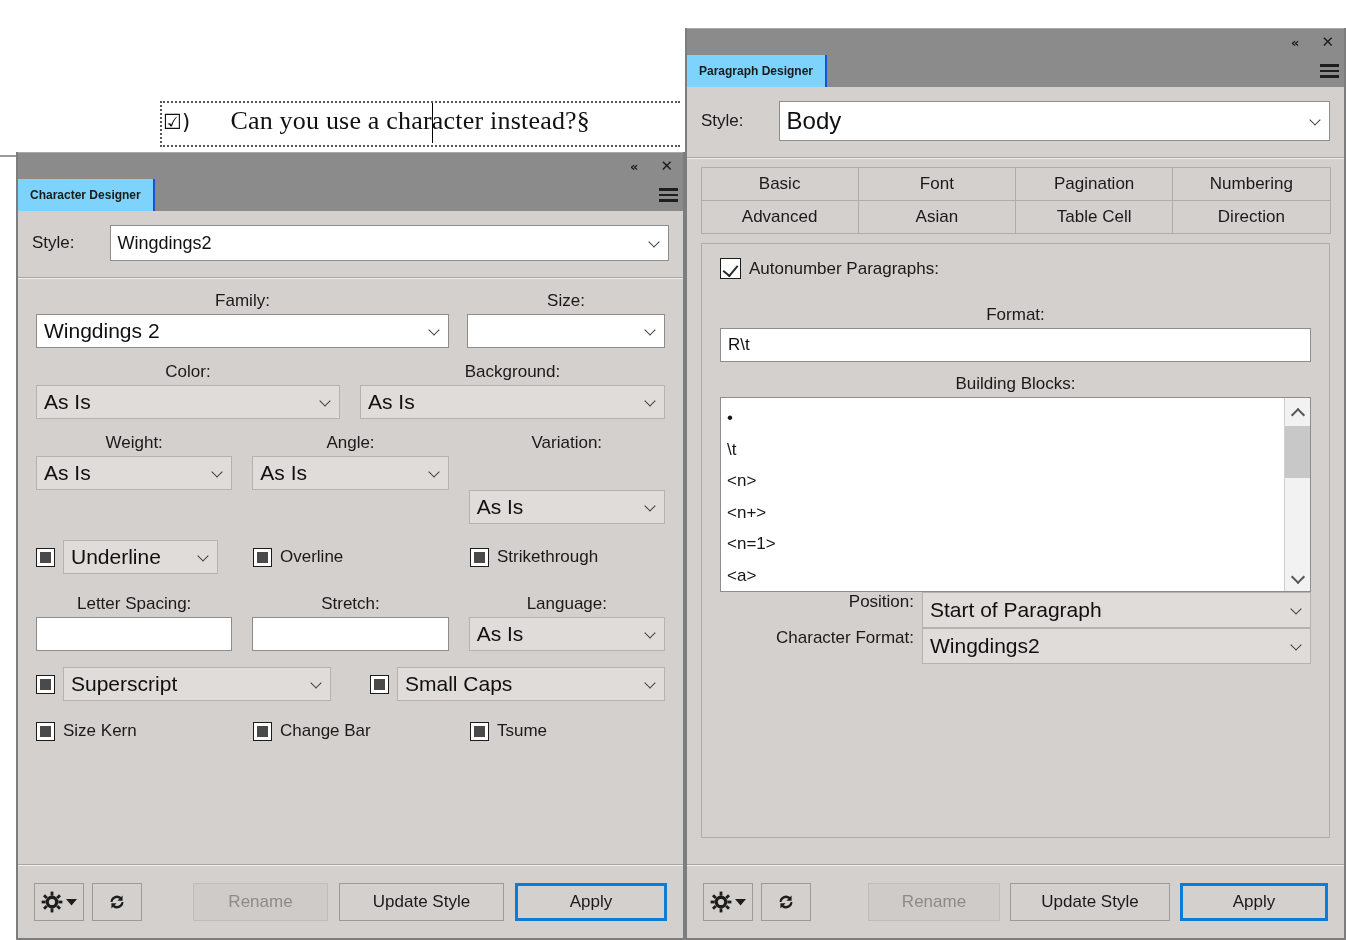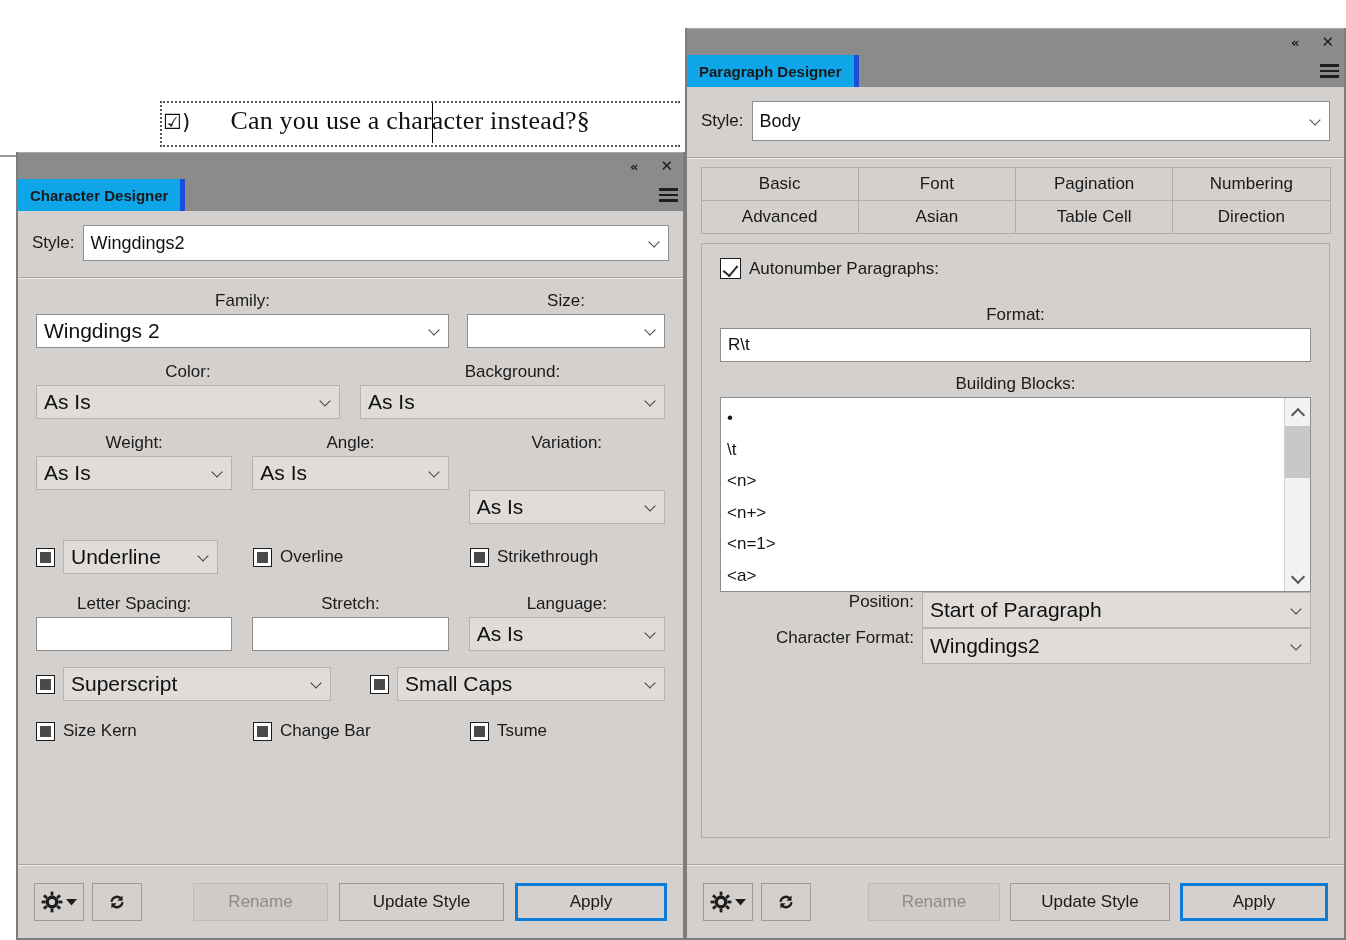--- a/index.html
+++ b/index.html
@@ -53,38 +53,38 @@
     cursor:default;user-select:none;
     font-family:"DejaVu Sans",sans-serif;
   }
   .tb-collapse{margin-right:22px;font-size:13px;}
   .tb-close{font-size:15px;}
   .panel-tabrow{
     position:relative;height:32px;background:#8b8b8b;
     display:flex;align-items:stretch;
   }
   .panel-tab{
-    background:#0ea5e9;color:#1a1a1a;
+    background:#7dd3fc;color:#1a1a1a;
     display:flex;align-items:center;
-    padding:0 12px;font-size:15px;font-weight:bold;
-    border-right:5px solid #1d4ed8;
+    padding:0 12px;font-size:12px;font-weight:bold;
+    border-right:2px solid #1d4ed8;
     box-sizing:border-box;
     cursor:default;
   }
   .tab-filler{flex:1;background:#8b8b8b;}
   .hamburger{
     width:30px;display:flex;flex-direction:column;justify-content:center;
     align-items:center;gap:3px;background:#8b8b8b;cursor:default;
   }
   .hamburger i{display:block;width:19px;height:2.5px;background:#1d1d1d;}
 
   .panel-body{position:relative;background:#d4d0cd;}
 
   
-  .style-row{display:flex;align-items:center;padding:14px 14px 16px 14px;}
+  .style-row{display:flex;align-items:center;padding:14px 14px 16px 14px;gap:27px;}
   .style-label{font-size:17px;color:#1a1a1a;margin-right:8px;white-space:nowrap;}
   .combo{
     position:relative;box-sizing:border-box;
     background:#ffffff;border:1px solid #8d8d8d;
     height:34px;display:flex;align-items:center;
     padding:0 26px 0 7px;font-size:21px;color:#101010;
     cursor:default;overflow:hidden;white-space:nowrap;
   }
   .combo.grey{background:#dfdcd9;border:1px solid #b6b2af;}
   .combo .chev{
@@ -452,21 +452,21 @@
         <i></i>
         <i></i>
         <i></i>
       </div>
   </div>
 
   <div class="panel-body">
 
     <div class="style-row">
       <div class="style-label">Style:</div>
-      <div class="combo" style="flex:1;height:40px;font-size:18px;">
+      <div class="combo" style="flex:1;height:40px;font-size:24px;">
         <span>Body</span>
         <span class="chev"></span>
       </div>
     </div>
 
     <div class="hdiv"></div>
     <div class="hdiv2"></div>
 
     <div id="para-tabs">
       <div class="tabgrid">

